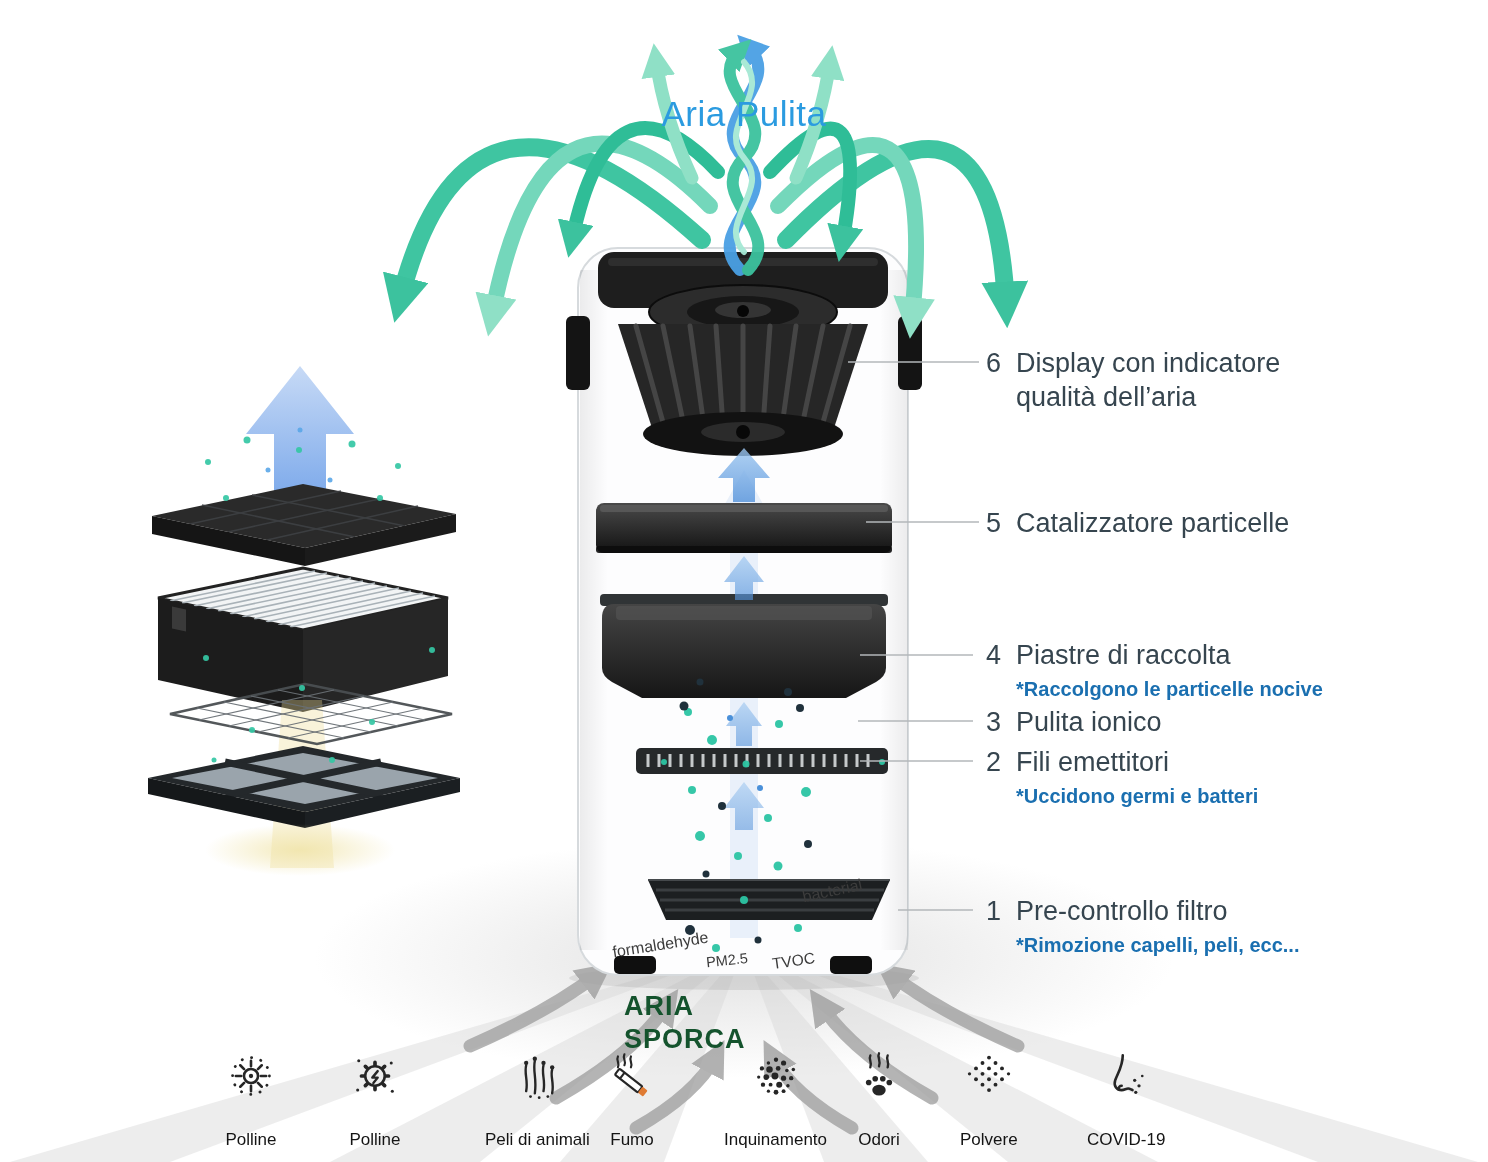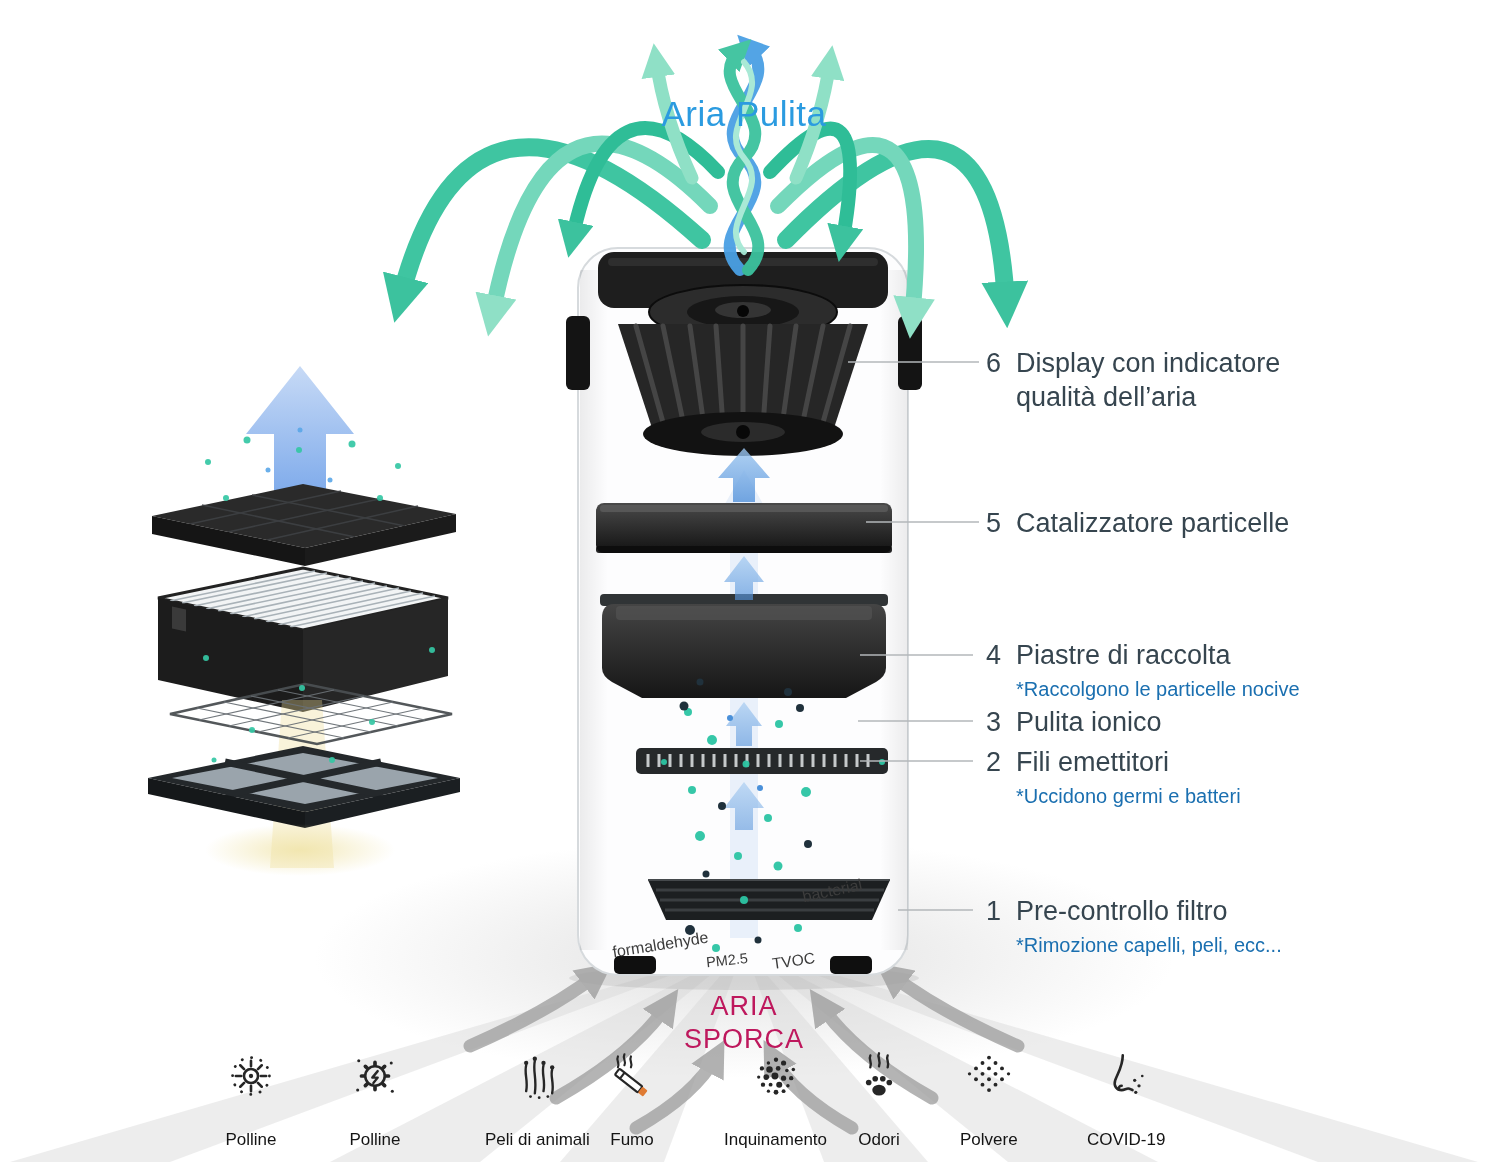--- a/index.html
+++ b/index.html
@@ -6,24 +6,24 @@
   html,body{background:#ffffff}
   body{font-family:"Liberation Sans",sans-serif}
   .stage{position:relative;width:1488px;height:1162px;background:#fff;overflow:hidden}
   .art{position:absolute;left:0;top:0}
   .title{position:absolute;left:594px;top:94px;width:300px;text-align:center;
          font-size:35px;font-weight:400;color:#2b9be0;letter-spacing:.5px}
   .callout{position:absolute;display:flex;gap:15px;color:#36454f;font-size:27px;
            line-height:34px;font-weight:500}
   .co-num{font-weight:500}
   .co-label{max-width:345px}
-  .co-sub{font-size:20px;line-height:26px;color:#1a6fb0;font-weight:400;margin-top:4px}
+  .co-sub{font-size:20px;line-height:26px;color:#1a6fb0;font-weight:700;margin-top:4px}
   .co-sub:empty{display:none}
-  .dirty{position:absolute;left:624px;top:990px;width:240px;text-align:center;color:#be185d;
-         font-weight:normal;font-size:27px;line-height:33px;letter-spacing:1px}
+  .dirty{position:absolute;left:624px;top:990px;width:240px;color:#14532d;
+         font-weight:bold;font-size:27px;line-height:33px;letter-spacing:1px}
   .dev-label{position:absolute;color:#3c3c3c;font-weight:500;white-space:nowrap}
   .pollutant{position:absolute;top:1050px;display:flex;flex-direction:column;align-items:center;gap:28px}
   .pollutant .plabel{font-size:17px;color:#141414;white-space:nowrap}
   .picon{width:52px;height:52px}
 </style>
 </head>
 <body>
 
 <div class="stage">
 

